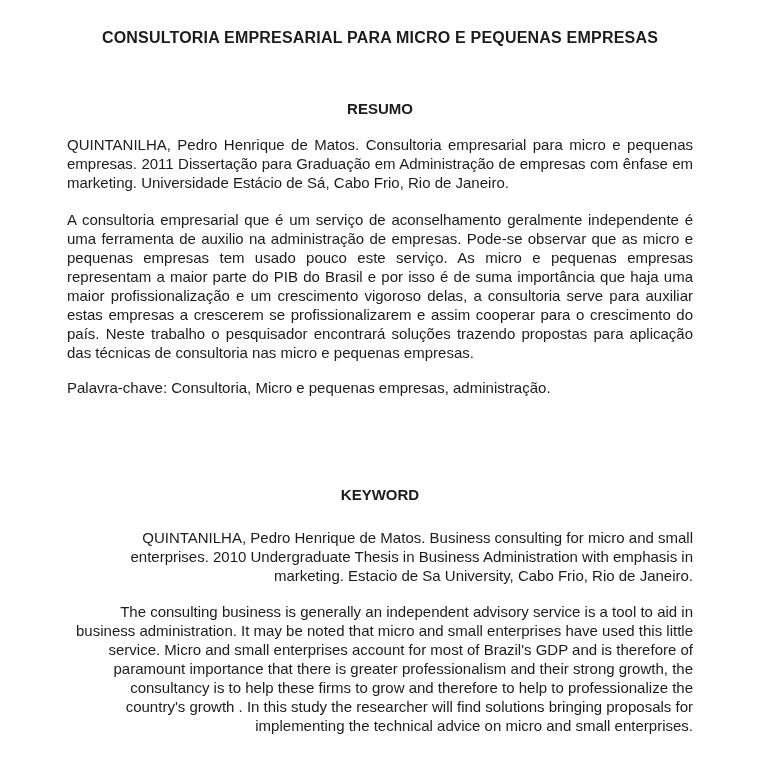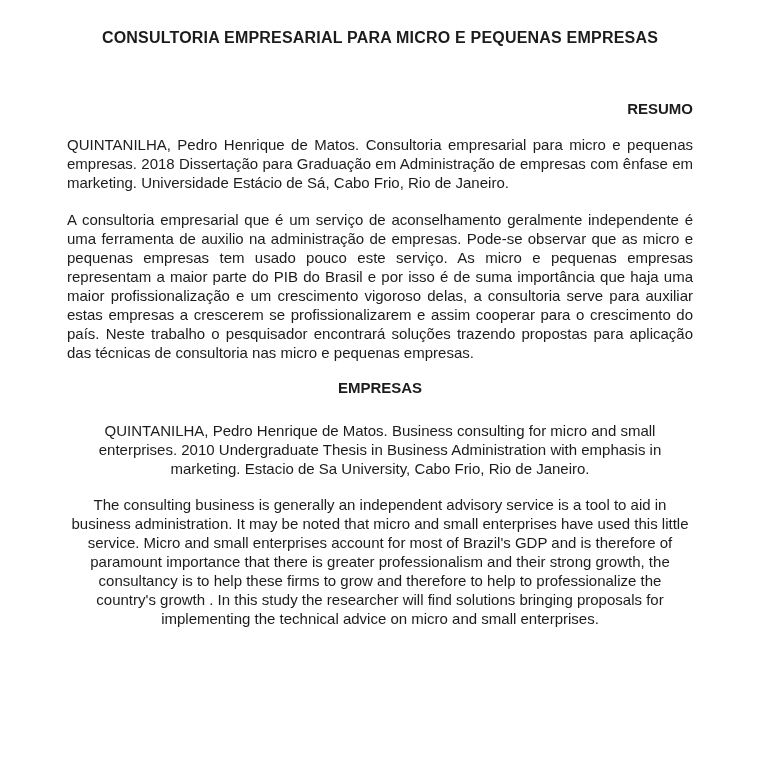--- a/index.html
+++ b/index.html
@@ -31,54 +31,55 @@
     margin: 0 auto 50px auto;
     letter-spacing: 0.2px;
   }
   .section-heading {
     font-size: 15px;
     font-weight: bold;
     line-height: 19px;
     text-align: center;
     margin: 0;
   }
-  .heading-resumo { margin-bottom: 17px; text-align: right; }
+  .heading-resumo { margin-bottom: 17px; }
   .heading-abstract { margin-bottom: 24px; }
   p {
     font-size: 15px;
     line-height: 19px;
     margin: 0;
   }
   .pt-justified {
     text-align: justify;
     text-align-last: left;
   }
   .en-left {
-    text-align: center;
+    text-align: right;
   }
   .resumo-citation   { margin-bottom: 18px; }
   .resumo-body       { margin-bottom: 16px; }
   .resumo-keywords   { margin-bottom: 88px; }
   .abstract-citation { margin-bottom: 17px; }
   .abstract-body     { margin-bottom: 9px; }
 </style>
 </head>
 <body>
 
 <div class="page">
 
   <h1 class="doc-title">CONSULTORIA EMPRESARIAL PARA MICRO E PEQUENAS EMPRESAS</h1>
 
   <h2 class="section-heading heading-resumo">RESUMO</h2>
 
-  <p class="pt-justified resumo-citation">QUINTANILHA, Pedro Henrique de Matos. Consultoria empresarial para micro e pequenas empresas. 2018 Dissertação para Graduação em Administração de empresas com ênfase em marketing. Universidade Estácio de Sá, Cabo Frio, Rio de Janeiro.</p>
+  <p class="pt-justified resumo-citation">QUINTANILHA, Pedro Henrique de Matos. Consultoria empresarial para micro e pequenas empresas. 2011 Dissertação para Graduação em Administração de empresas com ênfase em marketing. Universidade Estácio de Sá, Cabo Frio, Rio de Janeiro.</p>
 
   <p class="pt-justified resumo-body">A consultoria empresarial que é um serviço de aconselhamento geralmente independente é uma ferramenta de auxilio na administração de empresas. Pode-se observar que as micro e pequenas empresas tem usado pouco este serviço. As micro e pequenas empresas representam a maior parte do PIB do Brasil e por isso é de suma importância que haja uma maior profissionalização e um crescimento vigoroso delas, a consultoria serve para auxiliar estas empresas a crescerem se profissionalizarem e assim cooperar para o crescimento do país. Neste trabalho o pesquisador encontrará soluções trazendo propostas para aplicação das técnicas de consultoria nas micro e pequenas empresas.</p>
 
+  <p class="pt-justified resumo-keywords">Palavra-chave: Consultoria, Micro e pequenas empresas, administração.</p>
 
-  <h2 class="section-heading heading-abstract">EMPRESAS</h2>
+  <h2 class="section-heading heading-abstract">KEYWORD</h2>
 
   <p class="en-left abstract-citation">QUINTANILHA, Pedro Henrique de Matos. Business consulting for micro and small enterprises. 2010 Undergraduate Thesis in Business Administration with emphasis in marketing. Estacio de Sa University, Cabo Frio, Rio de Janeiro.</p>
 
   <p class="en-left abstract-body">The consulting business is generally an independent advisory service is a tool to aid in business administration. It may be noted that micro and small enterprises have used this little service. Micro and small enterprises account for most of Brazil's GDP and is therefore of paramount importance that there is greater professionalism and their strong growth, the consultancy is to help these firms to grow and therefore to help to professionalize the country's growth . In this study the researcher will find solutions bringing proposals for implementing the technical advice on micro and small enterprises.</p>
 
 
 </div>
 
 </body></html>

